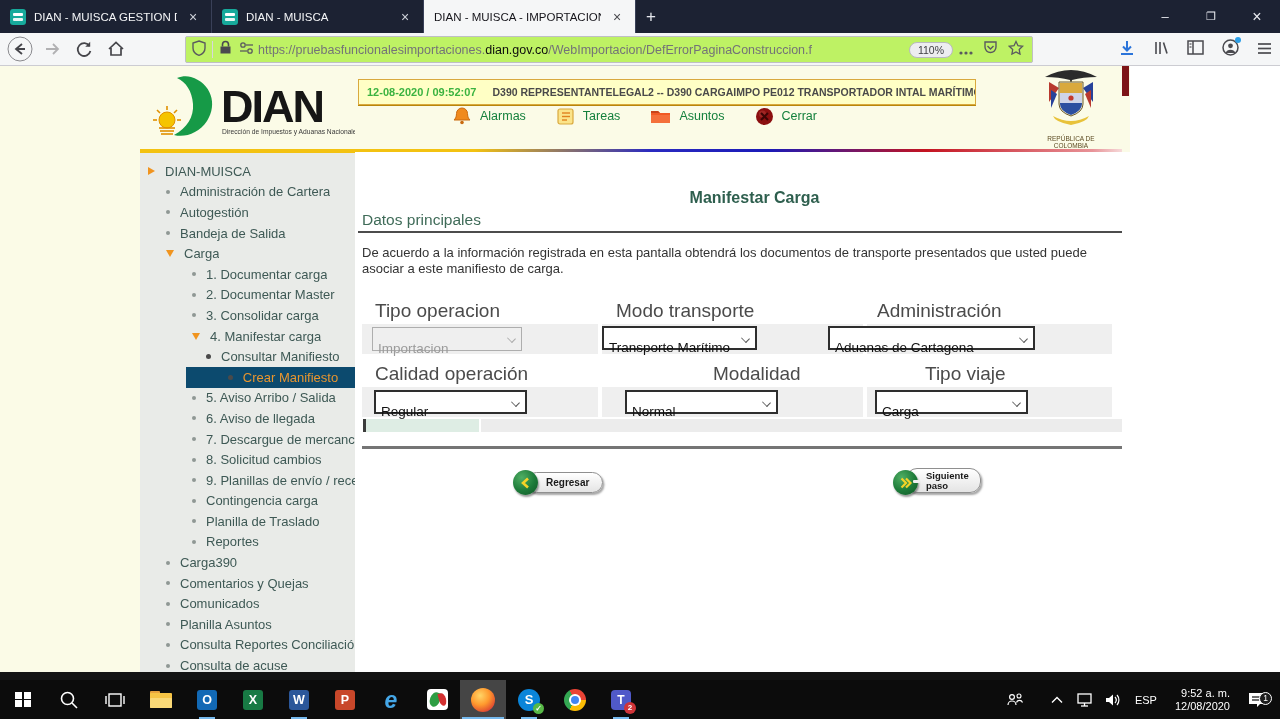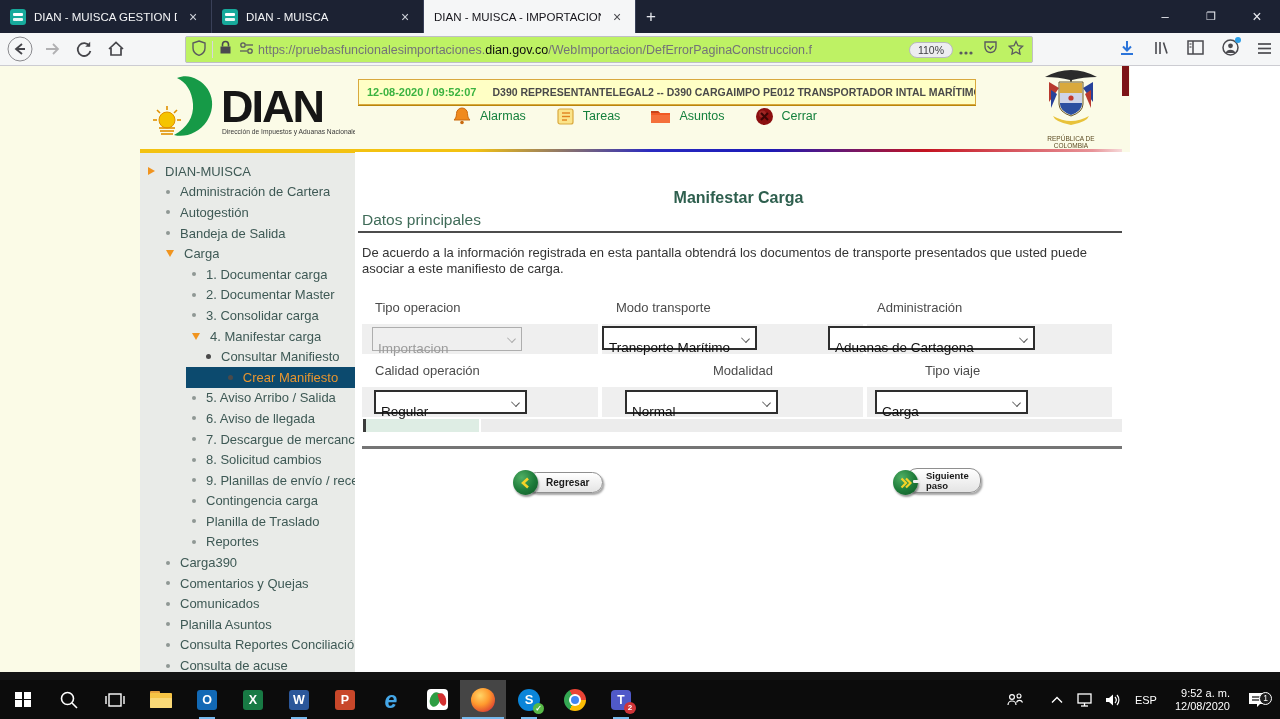--- a/index.html
+++ b/index.html
@@ -61,25 +61,25 @@
   .mi.lv3{padding-left:52px;}
   .mi.lv4{padding-left:66px;}
   .mi.active{background:#0c4a6e;color:#e8952f;margin-left:46px;padding-left:20px;justify-content:center;}
   .ic{flex:0 0 auto;}
   .tri-r{width:0;height:0;border-left:7px solid #f0941f;border-top:4px solid transparent;border-bottom:4px solid transparent;}
   .tri-d{width:0;height:0;border-top:7px solid #f0941f;border-left:4px solid transparent;border-right:4px solid transparent;}
   .dot{width:4px;height:4px;border-radius:50%;background:#8f9894;}
   .dot-dark{width:5px;height:5px;border-radius:50%;background:#4a4a4a;}
 
   .content{position:absolute;left:355px;top:152px;width:925px;height:520px;background:#fff;}
-  .ptitle{position:absolute;left:0;top:37px;width:767px;text-align:center;font-size:16px;font-weight:bold;color:#2e5f4e;}
+  .ptitle{position:absolute;left:16px;top:37px;width:767px;text-align:center;font-size:16px;font-weight:bold;color:#2e5f4e;}
   .psection{position:absolute;left:7px;top:59px;font-size:15.5px;color:#3f6b58;}
   .srule{position:absolute;left:3px;top:79px;width:764px;height:2px;background:#4c4c4c;}
   .pdesc{position:absolute;left:7px;top:93px;width:762px;font-size:13px;color:#333;line-height:15.5px;}
-  .flabel{position:absolute;font-size:13px;color:#4b4b4b;}
+  .flabel{position:absolute;font-size:19px;color:#4b4b4b;}
   .band{position:absolute;height:30px;background:#efefef;}
   .sel{position:absolute;height:24px;background:#fff;border:2px solid #2e2e2e;display:flex;align-items:center;padding:18px 20px 0 5px;font-size:13.5px;color:#111;cursor:default;}
   .sel .chev{position:absolute;right:6px;top:7px;width:7px;height:7px;border-right:1.6px solid #555;border-bottom:1.6px solid #555;transform:rotate(45deg) scale(1,.8);}
   .sel.dis{border:1px solid #aeaeae;background:#efefef;color:#9b9b9b;}
   .sel.dis .chev{border-color:#aaa;}
   .strip-teal{position:absolute;left:8px;top:267px;width:116px;height:13px;background:#deede4;border-left:3px solid #3c3c3c;}
   .strip-gray{position:absolute;left:126px;top:267px;width:641px;height:13px;background:#ececec;}
   .brule{position:absolute;left:7px;top:294px;width:760px;height:3px;background:#757575;}
 
   

